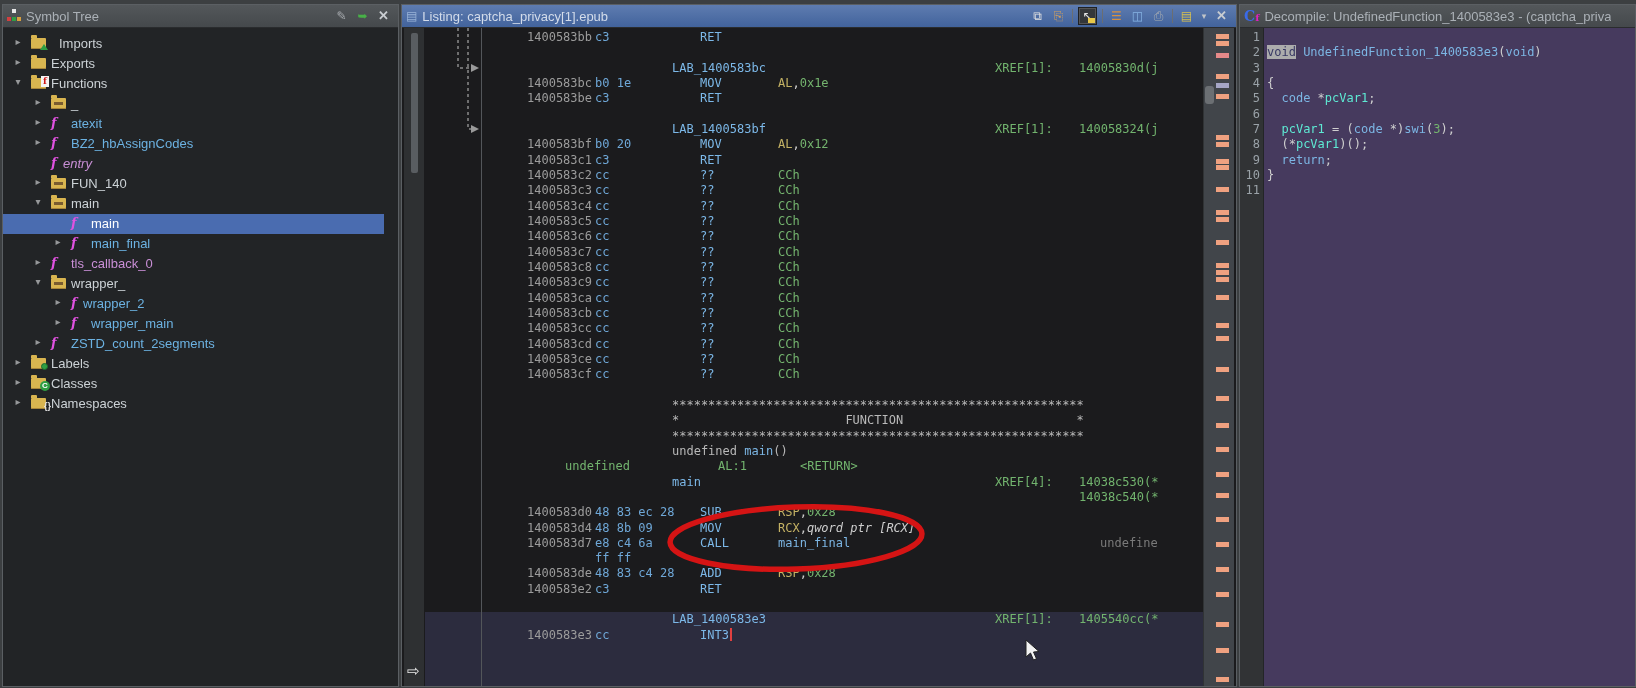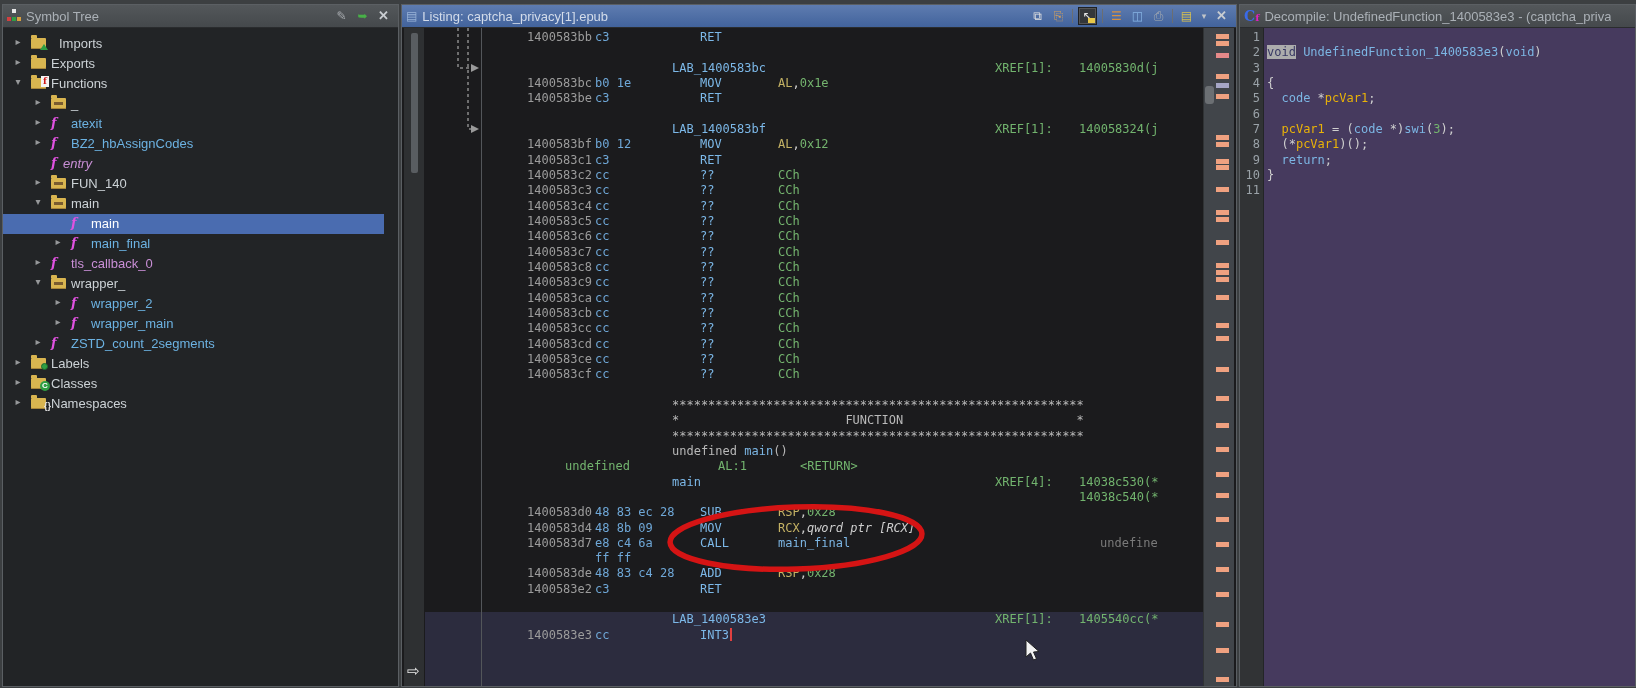--- a/index.html
+++ b/index.html
@@ -53,21 +53,21 @@
   .col-m{left:275px;color:#7cb8e8;}
   .col-l{left:247px;color:#7cb8e8;}
   .col-x{left:570px;color:#72b46e;}
   .col-xa{left:654px;color:#72b46e;}
   .col-com{left:247px;color:#bababa;}
   .col-r1{left:140px;color:#72b46e;}
   .col-r2{left:293px;color:#72b46e;}
   .col-r3{left:375px;color:#72b46e;}
   .col-note{left:675px;color:#7a7a7a;}
   .sc-reg{color:#c4b264}.sc-imm{color:#74b46e}.sc-w{color:#cfcfcf}.sc-fn{color:#7cb6e4}
-  .sc-com{color:#b8b8b8}.sc-kw{color:#7cb6e4}.sc-var{color:#eab308}
+  .sc-com{color:#b8b8b8}.sc-kw{color:#7cb6e4}.sc-var{color:#5eead4}
   .sc-kwhl{background:#acacac;color:#383864}
   #curband{position:absolute;left:0;top:584px;bottom:0;width:778px;background:#2c2c3e;}
   #flow-svg{position:absolute;left:0;top:0;pointer-events:none;}
   #lst-divider{position:absolute;left:56px;top:0;bottom:0;width:1px;background:#53565a;}
   .txtcaret{position:absolute;left:305px;top:1px;width:2px;height:13px;background:#e04040;}
 
   #marker-strip{position:absolute;right:2px;top:23px;width:30px;bottom:0;background:#41454a;border-left:1px solid #303335;}
   .mark{position:absolute;left:12px;width:13px;height:5px;background:#efa180;}
   .mk1{background:#e58989}.mk2{background:#a6a6c6}
   #marker-thumb{position:absolute;left:1px;top:58px;width:9px;height:18px;background:#6b6f73;border-radius:3px;}
@@ -204,21 +204,21 @@
             <i class="badge b-bar"></i>
           </span>
         </span>
         <span class="lbl t-dir" style="left: 68px;">wrapper_</span>
       </div>
       <div class="trow">
         <span class="chev" style="left: 48px;">▸</span>
         <span class="tico" style="left: 68px;">
           <span class="fico">f</span>
         </span>
-        <span class="lbl t-fn" style="left: 88px;">wrapper_2</span>
+        <span class="lbl t-fn" style="left: 80px;">wrapper_2</span>
       </div>
       <div class="trow">
         <span class="chev" style="left: 48px;">▸</span>
         <span class="tico" style="left: 68px;">
           <span class="fico">f</span>
         </span>
         <span class="lbl t-fn" style="left: 88px;">wrapper_main</span>
       </div>
       <div class="trow">
         <span class="chev" style="left: 28px;">▸</span>
@@ -291,21 +291,21 @@
     </svg>
     <div id="lst-divider"></div>
     <div id="listing-rows">
         <div class="lrow"><span class="col-a">1400583bb</span><span class="col-b">c3</span><span class="col-m">RET</span></div>
         <div class="lrow"></div>
         <div class="lrow"><span class="col-l">LAB_1400583bc</span><span class="col-x">XREF[1]:</span><span class="col-xa">14005830d(j</span></div>
         <div class="lrow"><span class="col-a">1400583bc</span><span class="col-b">b0 1e</span><span class="col-m">MOV</span><span style="left: 353px;"><span class="sc-reg" style="position: static;">AL</span><span class="sc-w" style="position: static;">,</span><span class="sc-imm" style="position: static;">0x1e</span></span></div>
         <div class="lrow"><span class="col-a">1400583be</span><span class="col-b">c3</span><span class="col-m">RET</span></div>
         <div class="lrow"></div>
         <div class="lrow"><span class="col-l">LAB_1400583bf</span><span class="col-x">XREF[1]:</span><span class="col-xa">140058324(j</span></div>
-        <div class="lrow"><span class="col-a">1400583bf</span><span class="col-b">b0 12</span><span class="col-m">MOV</span><span style="left: 353px;"><span class="sc-reg" style="position: static;">AL</span><span class="sc-w" style="position: static;">,</span><span class="sc-imm" style="position: static;">0x12</span></span></div>
+        <div class="lrow"><span class="col-a">1400583bf</span><span class="col-b">b0 20</span><span class="col-m">MOV</span><span style="left: 353px;"><span class="sc-reg" style="position: static;">AL</span><span class="sc-w" style="position: static;">,</span><span class="sc-imm" style="position: static;">0x12</span></span></div>
         <div class="lrow"><span class="col-a">1400583c1</span><span class="col-b">c3</span><span class="col-m">RET</span></div>
         <div class="lrow"><span class="col-a">1400583c2</span><span class="col-b">cc</span><span class="col-m">??</span><span style="left: 353px;"><span class="sc-imm" style="position: static;">CCh</span></span></div>
         <div class="lrow"><span class="col-a">1400583c3</span><span class="col-b">cc</span><span class="col-m">??</span><span style="left: 353px;"><span class="sc-imm" style="position: static;">CCh</span></span></div>
         <div class="lrow"><span class="col-a">1400583c4</span><span class="col-b">cc</span><span class="col-m">??</span><span style="left: 353px;"><span class="sc-imm" style="position: static;">CCh</span></span></div>
         <div class="lrow"><span class="col-a">1400583c5</span><span class="col-b">cc</span><span class="col-m">??</span><span style="left: 353px;"><span class="sc-imm" style="position: static;">CCh</span></span></div>
         <div class="lrow"><span class="col-a">1400583c6</span><span class="col-b">cc</span><span class="col-m">??</span><span style="left: 353px;"><span class="sc-imm" style="position: static;">CCh</span></span></div>
         <div class="lrow"><span class="col-a">1400583c7</span><span class="col-b">cc</span><span class="col-m">??</span><span style="left: 353px;"><span class="sc-imm" style="position: static;">CCh</span></span></div>
         <div class="lrow"><span class="col-a">1400583c8</span><span class="col-b">cc</span><span class="col-m">??</span><span style="left: 353px;"><span class="sc-imm" style="position: static;">CCh</span></span></div>
         <div class="lrow"><span class="col-a">1400583c9</span><span class="col-b">cc</span><span class="col-m">??</span><span style="left: 353px;"><span class="sc-imm" style="position: static;">CCh</span></span></div>
         <div class="lrow"><span class="col-a">1400583ca</span><span class="col-b">cc</span><span class="col-m">??</span><span style="left: 353px;"><span class="sc-imm" style="position: static;">CCh</span></span></div>

